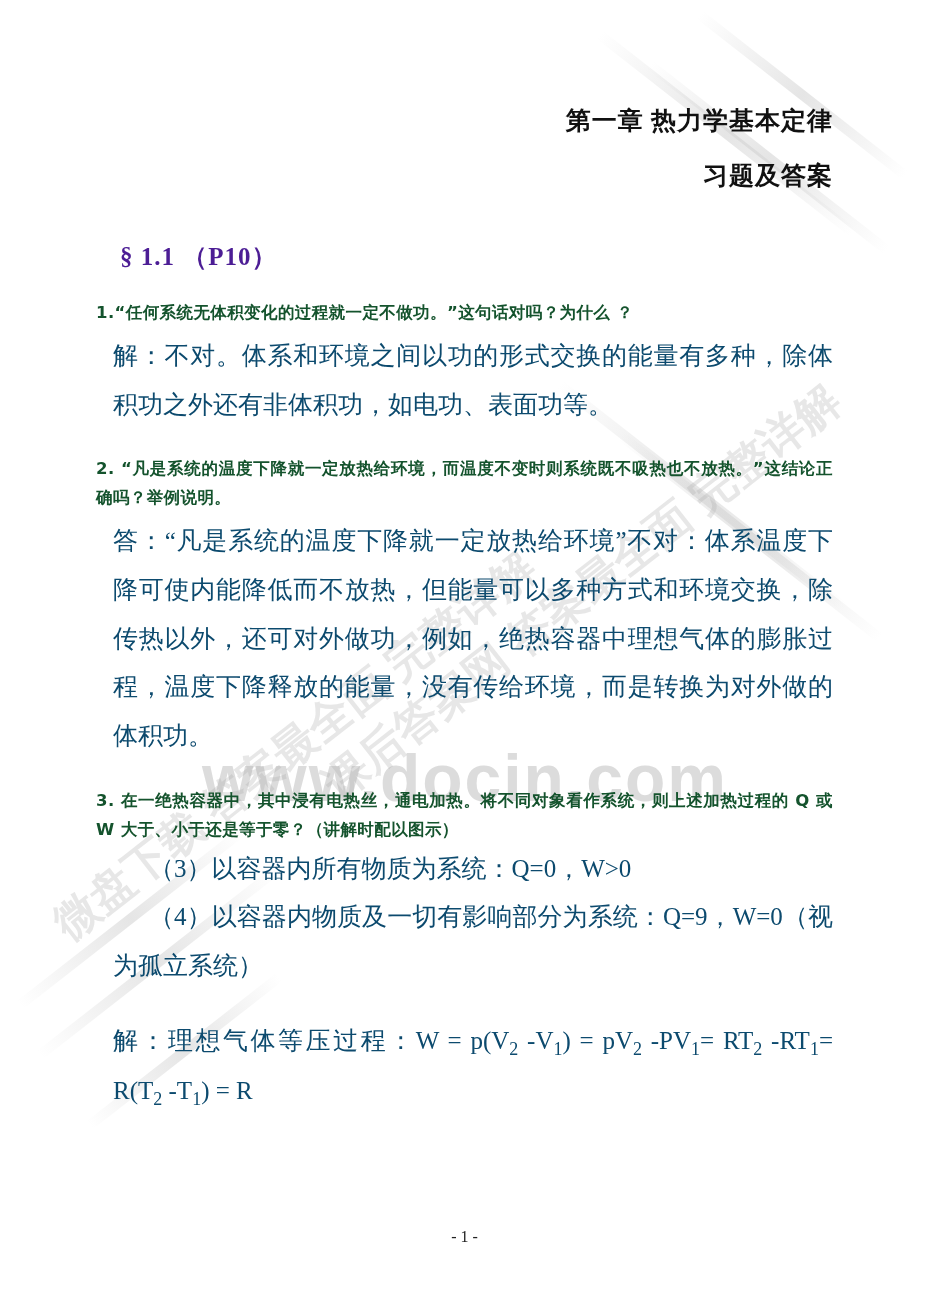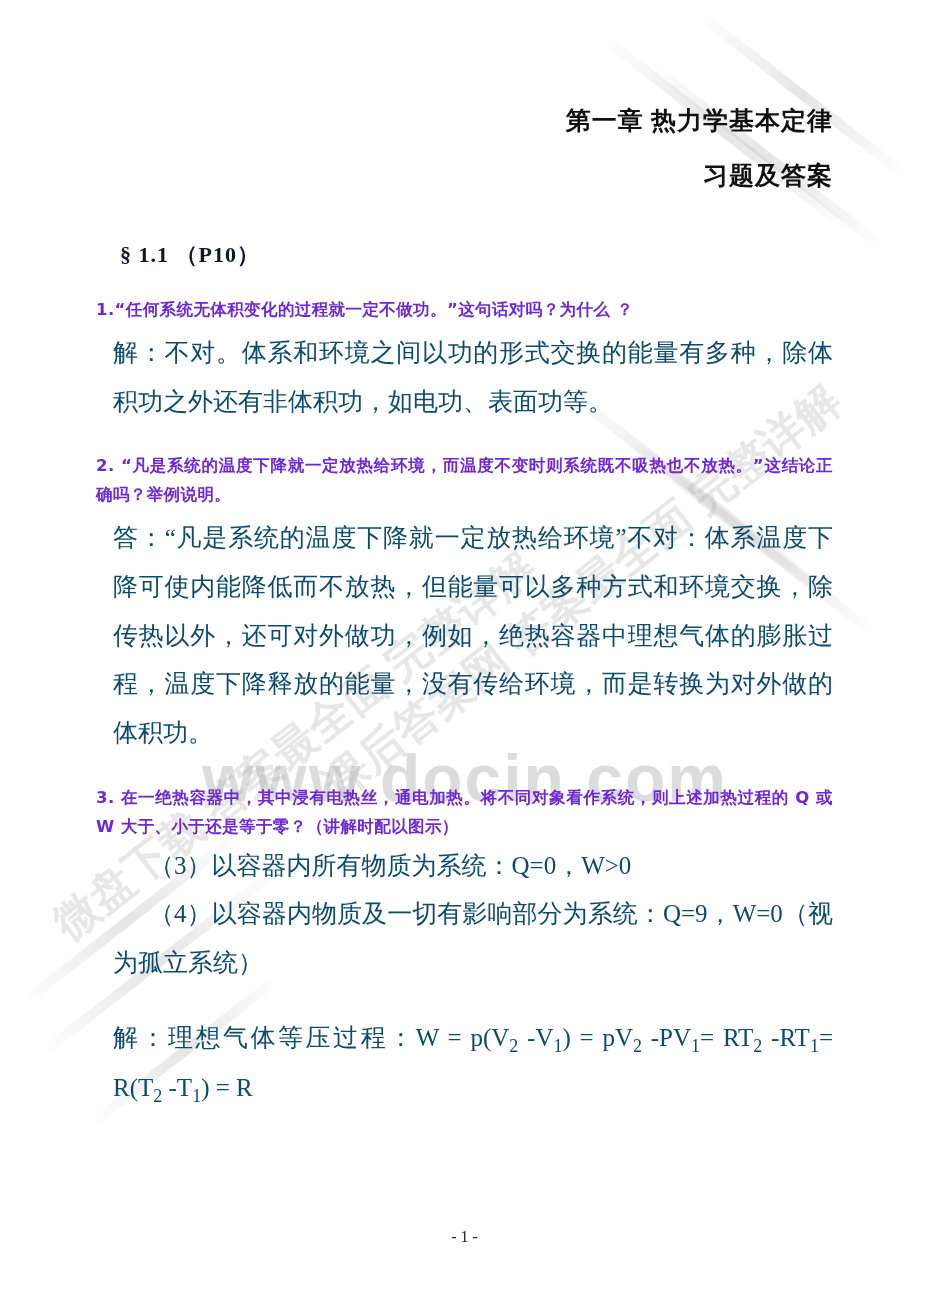--- a/index.html
+++ b/index.html
@@ -84,33 +84,33 @@
     margin-top: 22px;
     text-align: right;
     font-size: 25px;
     font-weight: bold;
     letter-spacing: 1px;
     color: #111;
   }
   .section-head {
     margin-top: 48px;
     margin-left: 24px;
-    font-size: 22px;
+    font-size: 25px;
     font-weight: bold;
-    color: #0f172a;
+    color: #4c1d95;
     letter-spacing: 1px;
   }
   .block {
     margin-top: 26px;
   }
   .q {
     font-family: "DejaVu Sans", "Liberation Sans", sans-serif;
     font-size: 16.5px;
     font-weight: bold;
-    color: #6d28d9;
+    color: #14532d;
     line-height: 1.75;
     text-align: justify;
     letter-spacing: 0.4px;
   }
   .a {
     font-size: 25px;
     color: #0c4a6e;
     line-height: 1.95;
     text-align: justify;
     margin-left: 17px;

